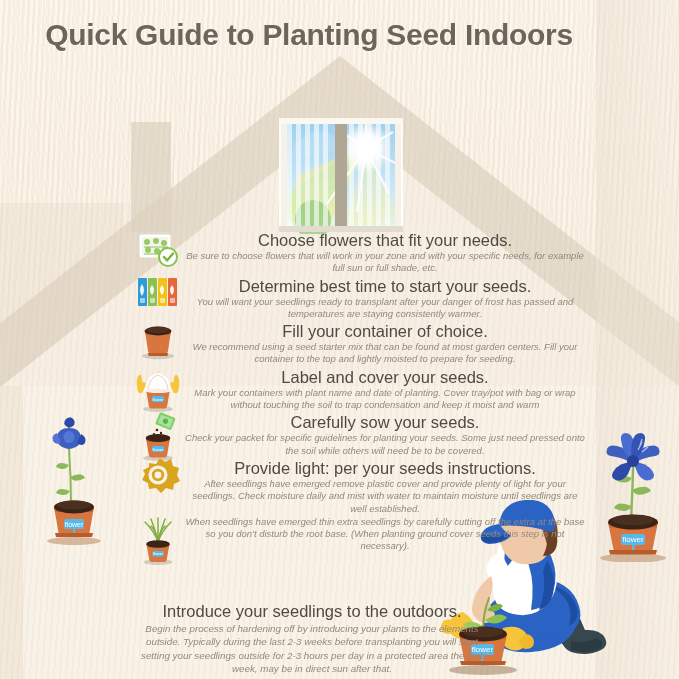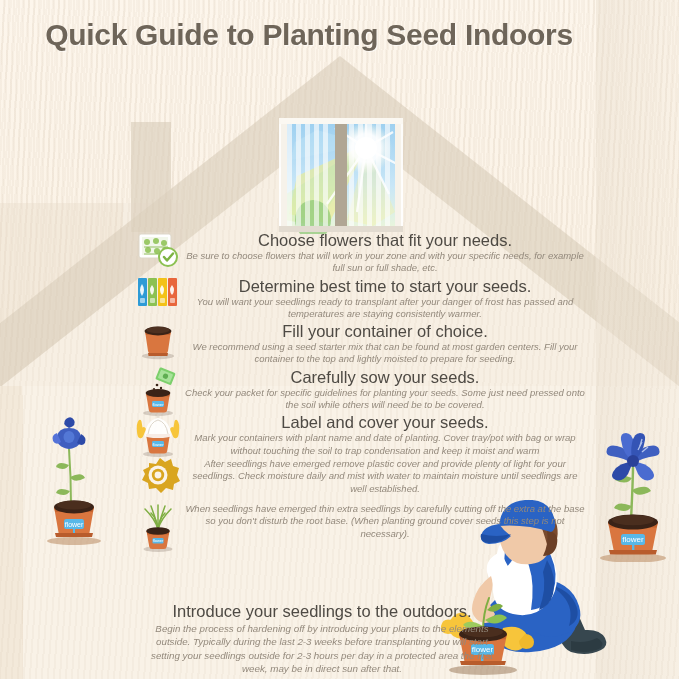--- a/index.html
+++ b/index.html
@@ -173,21 +173,21 @@
     font-size: 9.5px;
     font-style: italic;
     color: #93897c;
     line-height: 12.3px;
     max-width: 400px;
   }
 
   
   .footer {
     position: absolute;
-    left: 122px;
+    left: 112px;
     top: 600px;
     width: 400px;
     text-align: center;
     z-index: 20;
   }
   .footer-head {
     font-size: 16.5px;
     color: #4e4a44;
     line-height: 22px;
   }
@@ -345,47 +345,20 @@
         </svg>
       </div>
       <div class="step-text">
         <div class="step-head">Fill your container of choice.</div>
         <div class="step-body">We recommend using a seed starter mix that can be found at most garden centers. Fill your container to the top and lightly moisted to prepare for seeding.</div>
       </div>
     </div>
 
     <div class="step">
       <div class="step-icon">
-        <svg width="46" height="52" viewBox="0 0 46 52">
-          <g transform="translate(25,2) rotate(22)">
-            <rect x="0" y="0" width="17" height="13" rx="1.5" fill="#7ccf6b"></rect>
-            <rect x="2" y="2" width="13" height="9" rx="1" fill="#a8e39a"></rect>
-            <circle cx="8.5" cy="6.5" r="2.6" fill="#5fae52"></circle>
-          </g>
-          <g fill="#3a2317">
-            <circle cx="22" cy="20" r="1.3"></circle>
-              <circle cx="26" cy="23" r="1.2"></circle>
-              <circle cx="19" cy="24" r="1.1"></circle>
-          </g>
-          <ellipse cx="23" cy="48" rx="15" ry="3" fill="#3a2317" opacity=".18"></ellipse>
-          <path d="M11 28 h24 l-2.8 17 a3 3 0 0 1 -3 2.5 h-12.4 a3 3 0 0 1 -3 -2.5z" fill="#d9763f"></path>
-          <path d="M11 28 h24 l-.9 3.6 h-22.2z" fill="#c4642f"></path>
-          <ellipse cx="23" cy="28" rx="12.3" ry="4" fill="#3a2317"></ellipse>
-          <rect x="17" y="36" width="12" height="6" rx="1.4" fill="#58b8e8"></rect>
-          <text x="23" y="40.6" font-size="4.2" fill="#ffffff" text-anchor="middle" font-family="Liberation Sans, sans-serif">flower</text>
-        </svg>
-      </div>
-      <div class="step-text">
-        <div class="step-head">Carefully sow your seeds.</div>
-        <div class="step-body">Check your packet for specific guidelines for planting your seeds.  Some just need pressed onto the soil while others will need be to be covered.</div>
-      </div>
-    </div>
-
-    <div class="step">
-      <div class="step-icon">
         <svg width="46" height="48" viewBox="0 0 46 48">
           <ellipse cx="23" cy="44" rx="15" ry="3" fill="#3a2317" opacity=".18"></ellipse>
           <path d="M11 24 h24 l-2.8 17 a3 3 0 0 1 -3 2.5 h-12.4 a3 3 0 0 1 -3 -2.5z" fill="#d9763f"></path>
           <path d="M11 24 h24 l-.9 3.6 h-22.2z" fill="#c4642f"></path>
           <rect x="17" y="31" width="12" height="6" rx="1.4" fill="#58b8e8"></rect>
           <text x="23" y="35.6" font-size="4.2" fill="#ffffff" text-anchor="middle" font-family="Liberation Sans, sans-serif">flower</text>
           <path d="M10 26 q1 -16 13 -18 q12 2 13 18 q-2 2 -13 2 q-11 0 -13 -2z" fill="#ffffff" opacity=".88"></path>
           <path d="M13 24 q2 -12 10 -14 q8 2 10 14" fill="none" stroke="#ded7cb" stroke-width="1"></path>
           <path d="M21 7 q2 -3 4 0 q-2 2 -4 0z" fill="#e6dfd4"></path>
           <g fill="#f7c53b">
@@ -395,32 +368,60 @@
         </svg>
       </div>
       <div class="step-text">
         <div class="step-head">Label and cover your seeds.</div>
         <div class="step-body">Mark your containers with plant name and date of planting. Cover tray/pot with bag or wrap without touching the soil to trap condensation and keep it moist and warm</div>
       </div>
     </div>
 
     <div class="step">
       <div class="step-icon">
+        <svg width="46" height="52" viewBox="0 0 46 52">
+          <g transform="translate(25,2) rotate(22)">
+            <rect x="0" y="0" width="17" height="13" rx="1.5" fill="#7ccf6b"></rect>
+            <rect x="2" y="2" width="13" height="9" rx="1" fill="#a8e39a"></rect>
+            <circle cx="8.5" cy="6.5" r="2.6" fill="#5fae52"></circle>
+          </g>
+          <g fill="#3a2317">
+            <circle cx="22" cy="20" r="1.3"></circle>
+              <circle cx="26" cy="23" r="1.2"></circle>
+              <circle cx="19" cy="24" r="1.1"></circle>
+          </g>
+          <ellipse cx="23" cy="48" rx="15" ry="3" fill="#3a2317" opacity=".18"></ellipse>
+          <path d="M11 28 h24 l-2.8 17 a3 3 0 0 1 -3 2.5 h-12.4 a3 3 0 0 1 -3 -2.5z" fill="#d9763f"></path>
+          <path d="M11 28 h24 l-.9 3.6 h-22.2z" fill="#c4642f"></path>
+          <ellipse cx="23" cy="28" rx="12.3" ry="4" fill="#3a2317"></ellipse>
+          <rect x="17" y="36" width="12" height="6" rx="1.4" fill="#58b8e8"></rect>
+          <text x="23" y="40.6" font-size="4.2" fill="#ffffff" text-anchor="middle" font-family="Liberation Sans, sans-serif">flower</text>
+        </svg>
+      </div>
+      <div class="step-text">
+        <div class="step-head">Carefully sow your seeds.</div>
+        <div class="step-body">Check your packet for specific guidelines for planting your seeds.  Some just need pressed onto the soil while others will need be to be covered.</div>
+      </div>
+    </div>
+
+    <div class="step">
+      <div class="step-icon">
         <svg width="46" height="40" viewBox="0 0 46 40">
           <g transform="translate(23,19)">
             <g fill="#d9a520">
               <path d="M-15 -5 l6 -3 l0 -4 l7 1 l4 -6 l5 4 l6 -3 l2 7 l6 2 l-2 7 l3 6 l-6 3 l-1 6 l-7 -2 l-5 5 l-5 -5 l-7 1 l-1 -6 l-6 -3 l3 -6z"></path>
             </g>
             <circle cx="0" cy="0" r="9.5" fill="#fbf3e8"></circle>
             <circle cx="0" cy="0" r="6.2" fill="#d9a520"></circle>
             <circle cx="0" cy="0" r="3.4" fill="#fbf3e8"></circle>
           </g>
         </svg>
       </div>
       <div class="step-text">
+        <div class="step-head">Provide light: per your seeds instructions.</div>
         <div class="step-body">After seedlings have emerged remove plastic cover and provide plenty of light for your seedlings. Check moisture daily and mist with water to maintain moisture until seedlings are well established.</div>
       </div>
     </div>
 
     <div class="step">
       <div class="step-icon">
         <svg width="46" height="52" viewBox="0 0 46 52">
           <g stroke="#7fae42" stroke-width="1.5" fill="none" stroke-linecap="round">
             <path d="M23 28 C 20 18, 14 12, 10 8"></path>
             <path d="M23 28 C 21 18, 18 11, 16 5"></path>

